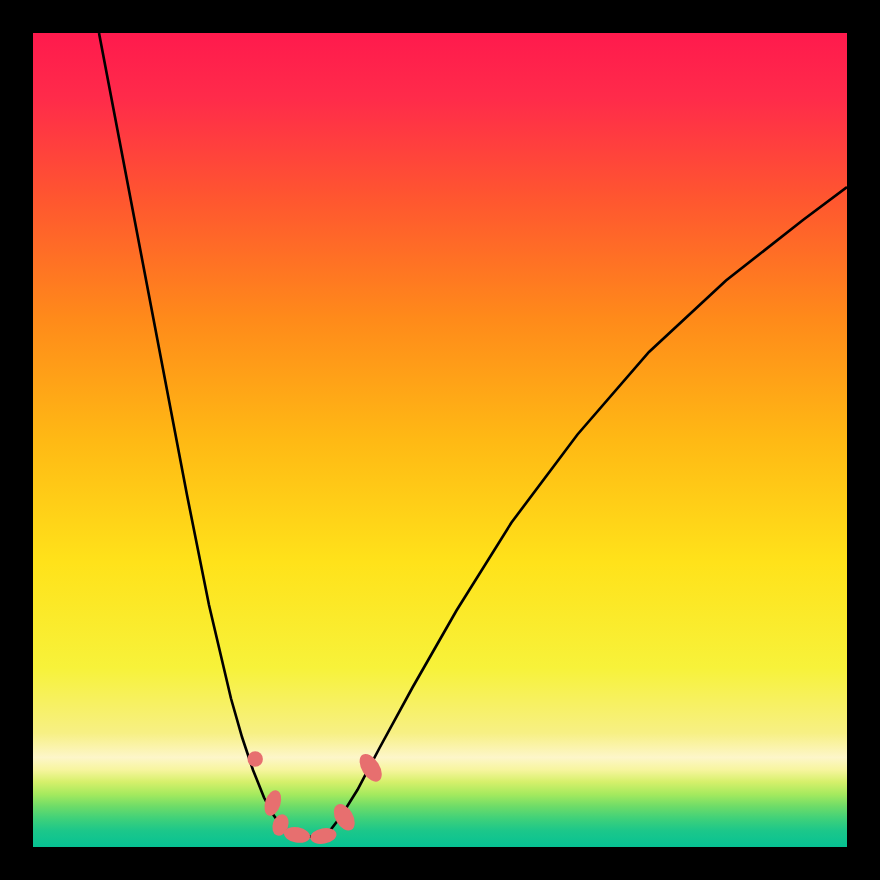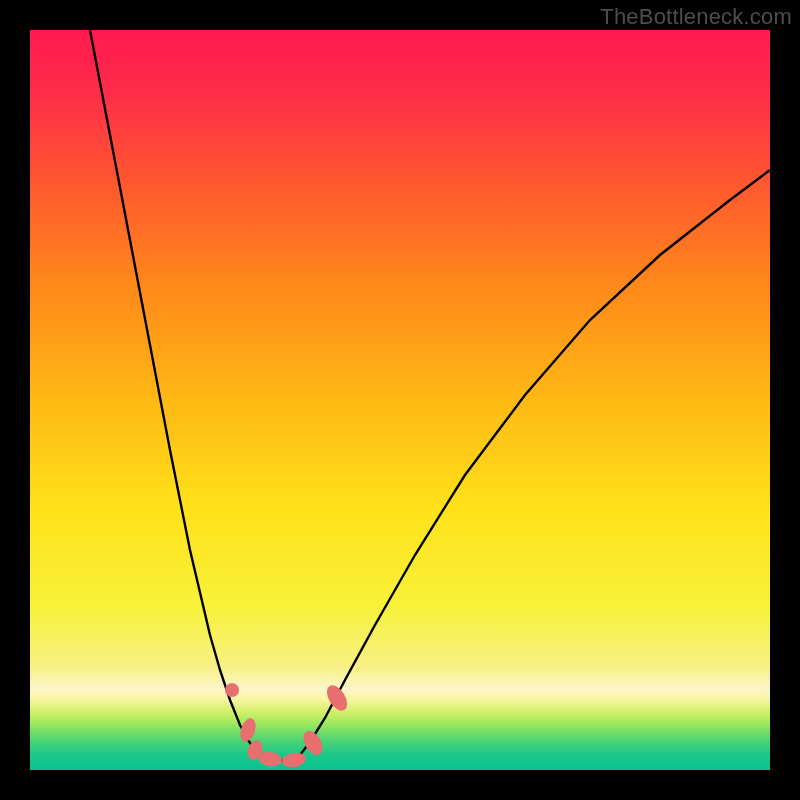--- a/index.html
+++ b/index.html
@@ -33,21 +33,20 @@
     color: #4d4d4d;
     font-size: 22px;
     letter-spacing: 0.2px;
     font-weight: 500;
   }
 </style>
 </head>
 <body>
 
 <div class="frame">
-  <div class="watermark">TheBottleneck.com</div>
 
   <div class="plot">
     <svg id="chart-svg" width="740" height="740" viewBox="0 0 740 740">
       <defs>
         <linearGradient id="bg-grad" x1="0" y1="0" x2="0" y2="1">
             <stop offset="0%" stop-color="#ff1a4d"></stop>
             <stop offset="8%" stop-color="#ff2b4a"></stop>
             <stop offset="20%" stop-color="#ff5530"></stop>
             <stop offset="35%" stop-color="#ff8a1a"></stop>
             <stop offset="50%" stop-color="#ffb914"></stop>

